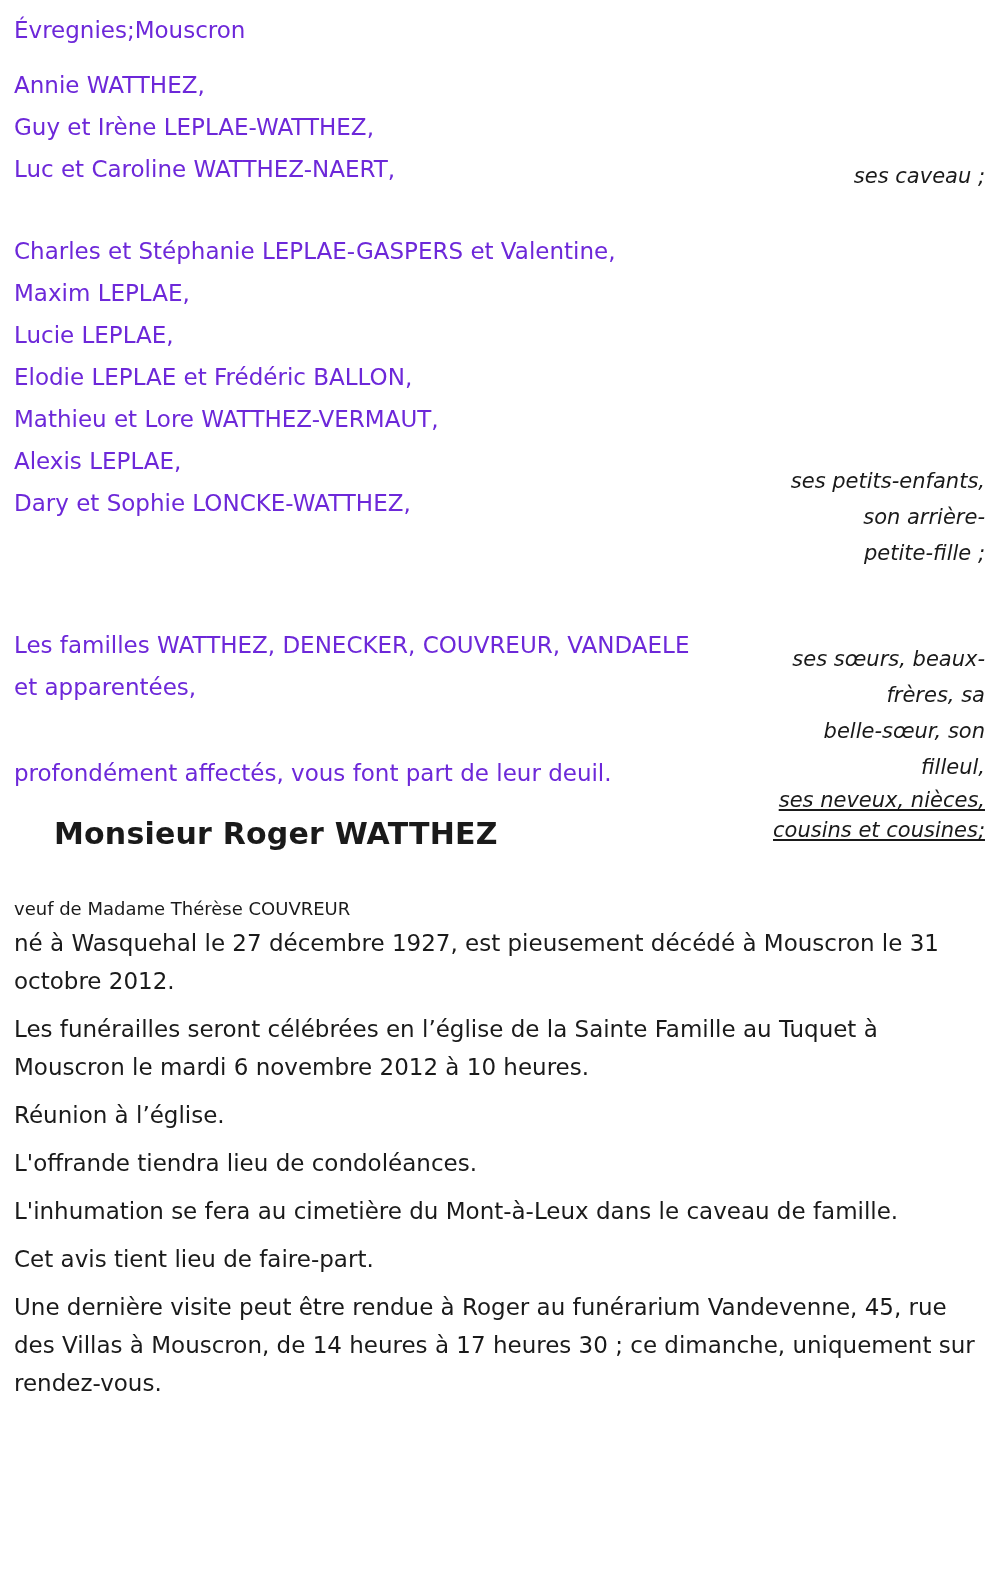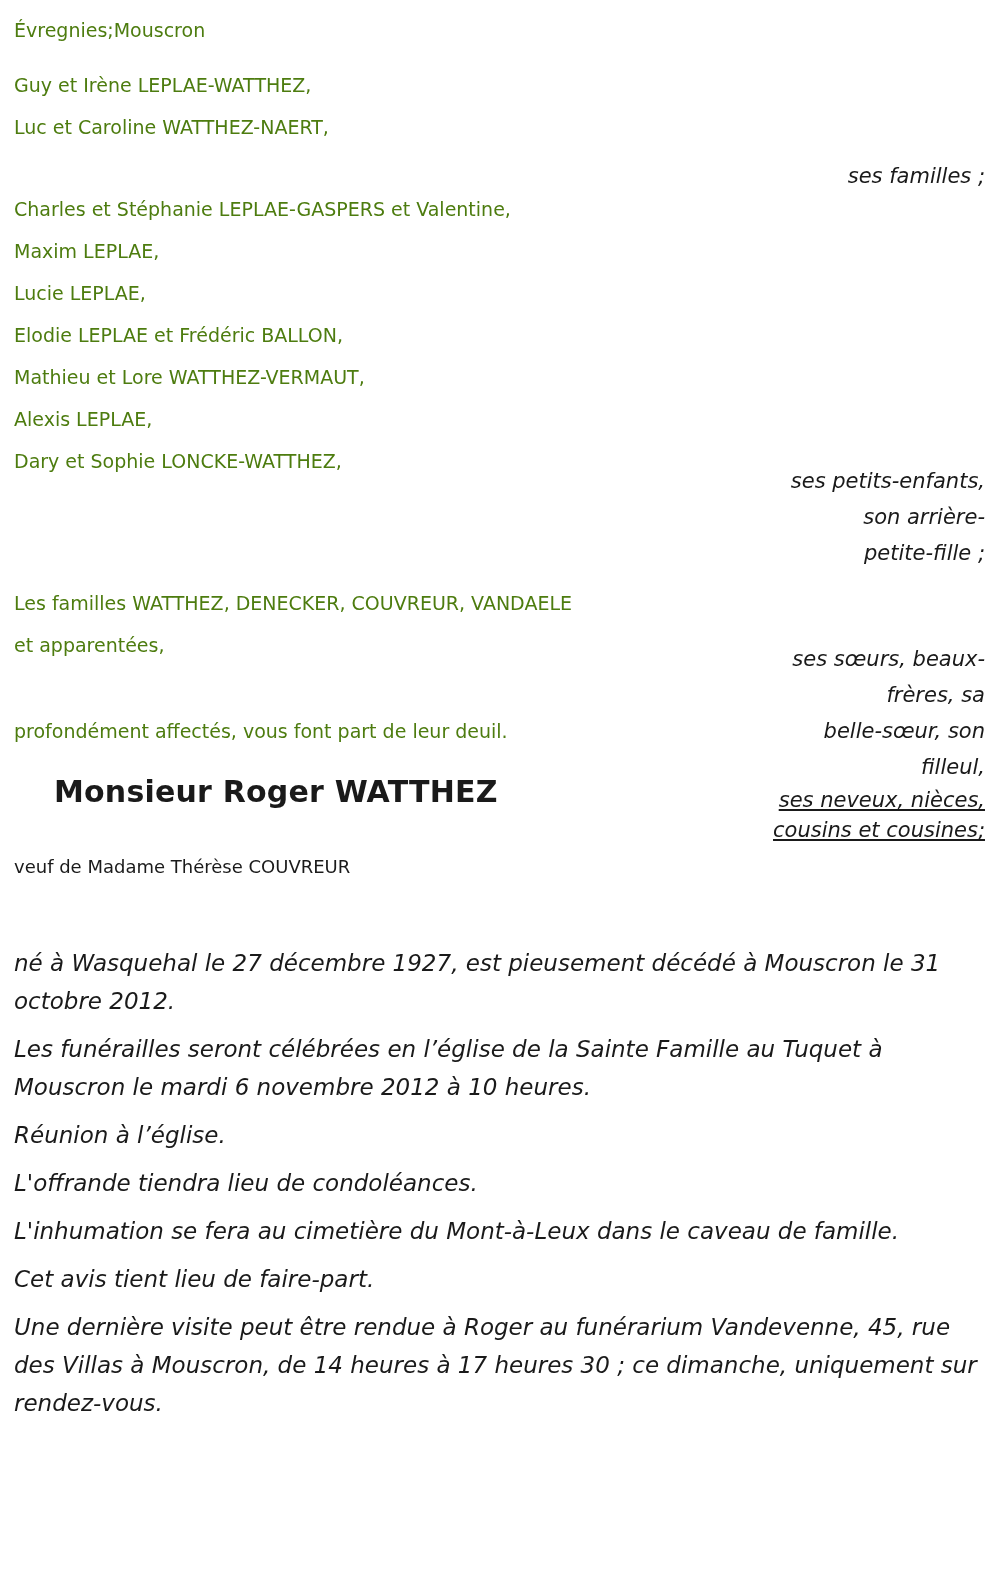--- a/index.html
+++ b/index.html
@@ -17,24 +17,24 @@
     overflow: hidden;
   }
   
   .left-col {
     position: absolute;
     left: 14px;
     top: 0;
     width: 700px;
   }
   .line {
-    font-size: 19px;
+    font-size: 23px;
     line-height: 42px;
     white-space: nowrap;
-    color: #4d7c0f;
+    color: #6d28d9;
   }
   .gap-sm { height: 14px; }
   .gap-lg { height: 40px; }
 
   .deceased-name {
     font-size: 30px;
     font-weight: bold;
     letter-spacing: 0.2px;
     line-height: 36px;
     white-space: nowrap;
@@ -75,20 +75,21 @@
 <body>
 
 <div id="page">
 
   <div class="left-col">
 
     <div class="line" style="line-height:40px;padding-top:10px;">Évregnies;Mouscron</div>
 
     <div class="gap-sm"></div>
 
+    <div class="line">Annie WATTHEZ,</div>
     <div class="line">Guy et Irène LEPLAE-WATTHEZ,</div>
     <div class="line">Luc et Caroline WATTHEZ-NAERT,</div>
 
     <div class="gap-lg"></div>
 
     <div class="line">Charles et Stéphanie LEPLAE-GASPERS et Valentine,</div>
     <div class="line">Maxim LEPLAE,</div>
     <div class="line">Lucie LEPLAE,</div>
     <div class="line">Elodie LEPLAE et Frédéric BALLON,</div>
     <div class="line">Mathieu et Lore WATTHEZ-VERMAUT,</div>
@@ -107,42 +108,42 @@
     <div style="height:22px"></div>
 
     <div class="deceased-name">Monsieur Roger WATTHEZ</div>
 
     <div style="height:40px"></div>
 
     <div class="spouse-line">veuf de Madame Thérèse COUVREUR</div>
   </div>
 
   <div class="rel" style="top:158px;">
-    <div>ses familles ;</div>
+    <div>ses caveau ;</div>
   </div>
 
   <div class="rel" style="top:463px;">
     <div>ses petits-enfants,</div>
     <div>son arrière-</div>
     <div>petite-fille ;</div>
   </div>
 
   <div class="rel" style="top:641px;text-align:right;">
     <div>ses sœurs, beaux-</div>
     <div>frères, sa</div>
     <div>belle-sœur, son</div>
     <div>filleul,</div>
   </div>
 
   <div class="rel tight" style="top:785px;text-decoration:underline;">
     <div>ses neveux, nièces,</div>
     <div>cousins et cousines;</div>
   </div>
 
-  <div class="body-block" style="top:944px;font-style:italic;">
+  <div class="body-block" style="top:924px;">
     <p>né à Wasquehal le 27 décembre 1927, est pieusement décédé à Mouscron le 31 octobre 2012.</p>
     <p>Les funérailles seront célébrées en l’église de la Sainte Famille au Tuquet à Mouscron le mardi 6 novembre 2012 à 10 heures.</p>
     <p>Réunion à l’église.</p>
     <p>L'offrande tiendra lieu de condoléances.</p>
     <p>L'inhumation se fera au cimetière du Mont-à-Leux dans le caveau de famille.</p>
     <p>Cet avis tient lieu de faire-part.</p>
     <p>Une dernière visite peut être rendue à Roger au funérarium Vandevenne, 45, rue des Villas à Mouscron, de 14 heures à 17 heures 30 ; ce dimanche, uniquement sur rendez-vous.</p>
   </div>
 
   <div class="body-block" style="top:1612px;">

